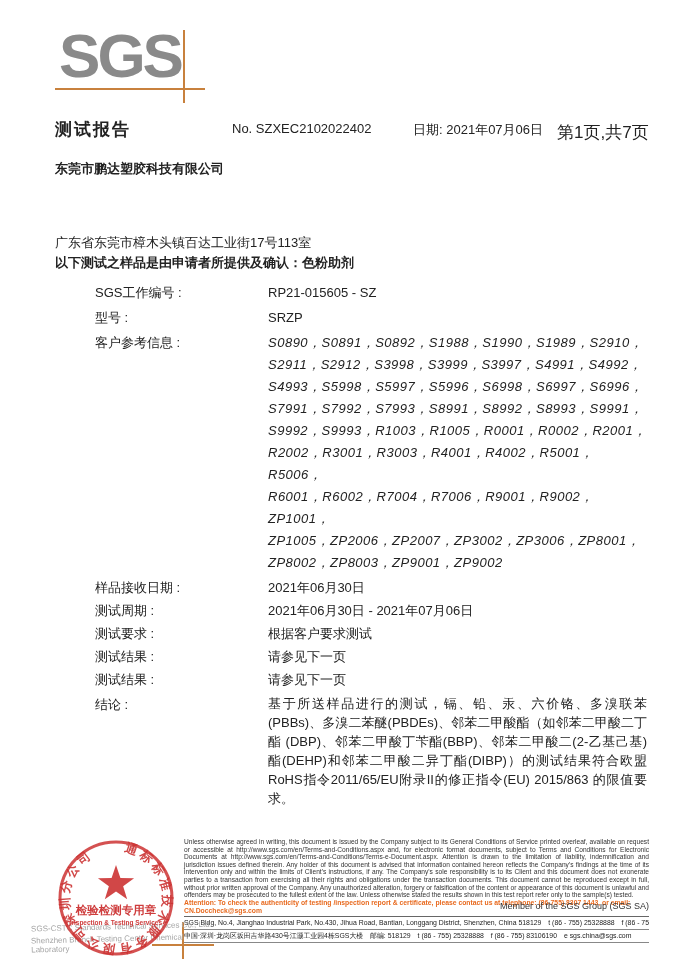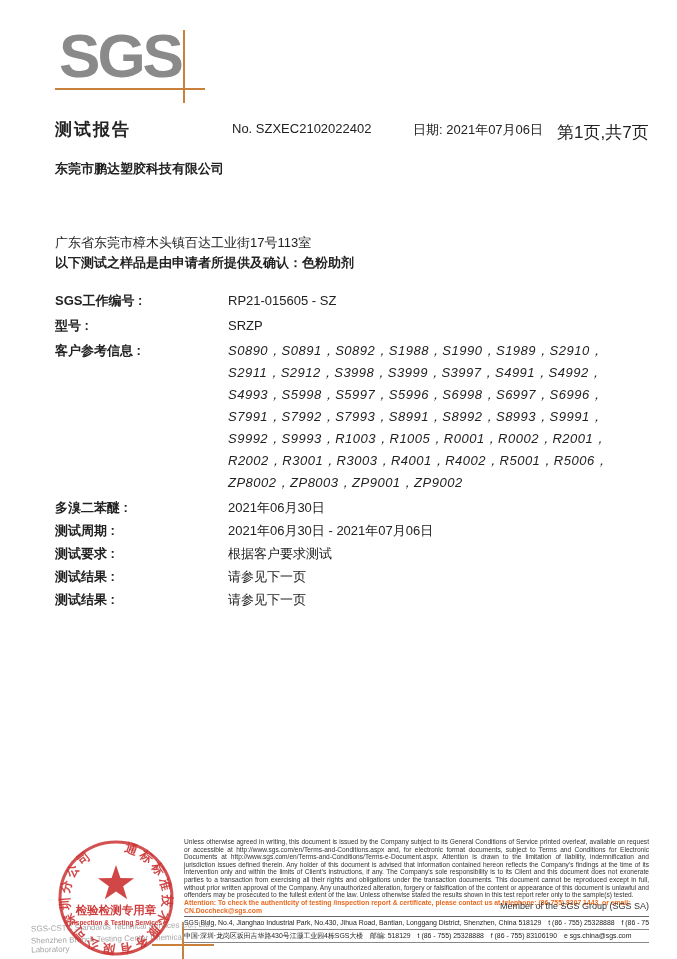--- a/index.html
+++ b/index.html
@@ -16,23 +16,23 @@
   .reg-v{position:absolute;left:183px;top:30px;width:2px;height:73px;background:#c8813d;}
   .title-row{position:absolute;left:0;top:118px;width:677px;height:24px;}
   .report-title{position:absolute;left:55px;top:0;font-size:17px;font-weight:bold;letter-spacing:2px;}
   .report-no{position:absolute;left:232px;top:3px;font-size:13px;}
   .report-date{position:absolute;left:413px;top:3px;font-size:13px;}
   .report-page{position:absolute;left:557px;top:3px;font-size:17px;}
   .addr1{position:absolute;left:55px;top:160px;font-size:13px;font-weight:bold;}
   .addr2{position:absolute;left:55px;top:186px;font-size:13px;font-weight:normal;margin-top:48px;}
   
   .info{position:absolute;left:55px;top:252px;width:592px;font-size:13px;}
-  .intro{font-weight:bold;margin-bottom:16px;line-height:22px;}
+  .intro{font-weight:bold;margin-bottom:8px;line-height:22px;}
   .row{display:flex;margin-bottom:3px;}
-  .row .lbl{width:173px;flex:0 0 173px;font-weight:bold;line-height:22px;}
+  .row .lbl{width:173px;flex:0 0 173px;font-weight:normal;line-height:22px;margin-left:40px;}
   .row .val{flex:1;line-height:22px;}
   .codes .val div{line-height:22px;letter-spacing:0.5px;font-style:italic;}
   .row.gap{margin-bottom:1px;}
   .conclusion .val{line-height:19px;text-align:justify;}
   .conclusion{margin-top:2px;}
   
   .stamp{position:absolute;left:56px;top:838px;width:120px;height:120px;z-index:3;}
   .co-line1{position:absolute;left:31px;top:922px;width:190px;font-size:8px;color:#a7a7a7;z-index:1;transform:rotate(-1.5deg);}
   .co-line2{position:absolute;left:31px;top:934px;width:190px;font-size:8px;color:#a7a7a7;z-index:1;transform:rotate(-1.5deg);}
   .fine{position:absolute;left:184px;top:838px;width:465px;font-size:6.6px;
@@ -80,26 +80,28 @@
 
     <div class="row codes">
       <div class="lbl">客户参考信息 :</div>
       <div class="val">
         <div>S0890，S0891，S0892，S1988，S1990，S1989，S2910，</div>
         <div>S2911，S2912，S3998，S3999，S3997，S4991，S4992，</div>
         <div>S4993，S5998，S5997，S5996，S6998，S6997，S6996，</div>
         <div>S7991，S7992，S7993，S8991，S8992，S8993，S9991，</div>
         <div>S9992，S9993，R1003，R1005，R0001，R0002，R2001，</div>
         <div>R2002，R3001，R3003，R4001，R4002，R5001，R5006，</div>
+        <div>R6001，R6002，R7004，R7006，R9001，R9002，ZP1001，</div>
+        <div>ZP1005，ZP2006，ZP2007，ZP3002，ZP3006，ZP8001，</div>
         <div>ZP8002，ZP8003，ZP9001，ZP9002</div>
       </div>
     </div>
 
     <div class="row gap">
-      <div class="lbl">多溴二苯醚 :</div>
+      <div class="lbl">样品接收日期 :</div>
       <div class="val">2021年06月30日</div>
     </div>
 
     <div class="row gap">
       <div class="lbl">测试周期 :</div>
       <div class="val">2021年06月30日 - 2021年07月06日</div>
     </div>
 
     <div class="row gap">
       <div class="lbl">测试要求 :</div>
@@ -109,20 +111,24 @@
     <div class="row gap">
       <div class="lbl">测试结果 :</div>
       <div class="val">请参见下一页</div>
     </div>
 
     <div class="row">
       <div class="lbl">测试结果 :</div>
       <div class="val">请参见下一页</div>
     </div>
 
+    <div class="row conclusion">
+      <div class="lbl">结论 :</div>
+      <div class="val">基于所送样品进行的测试，镉、铅、汞、六价铬、多溴联苯(PBBs)、多溴二苯醚(PBDEs)、邻苯二甲酸酯（如邻苯二甲酸二丁酯 (DBP)、邻苯二甲酸丁苄酯(BBP)、邻苯二甲酸二(2-乙基己基)酯(DEHP)和邻苯二甲酸二异丁酯(DIBP)）的测试结果符合欧盟RoHS指令2011/65/EU附录II的修正指令(EU) 2015/863 的限值要求。</div>
+    </div>
   </div>
 
   <div class="co-line1">SGS-CSTC Standards Technical Services Co., Ltd.</div>
   <div class="co-line2">Shenzhen Branch Testing Center Chemical Laboratory</div>
 
   <div class="stamp">
     <svg width="120" height="120" viewBox="0 0 120 120">
       <defs>
         <path id="ringPath" d="M 60,13 A 47,47 0 1,1 59.99,13" fill="none"></path>
       </defs>

